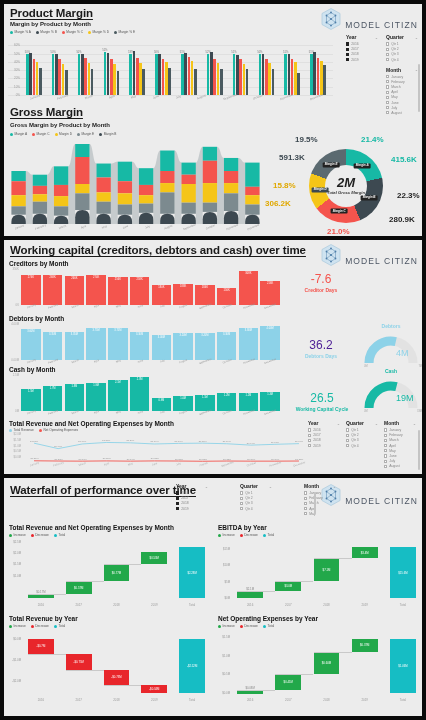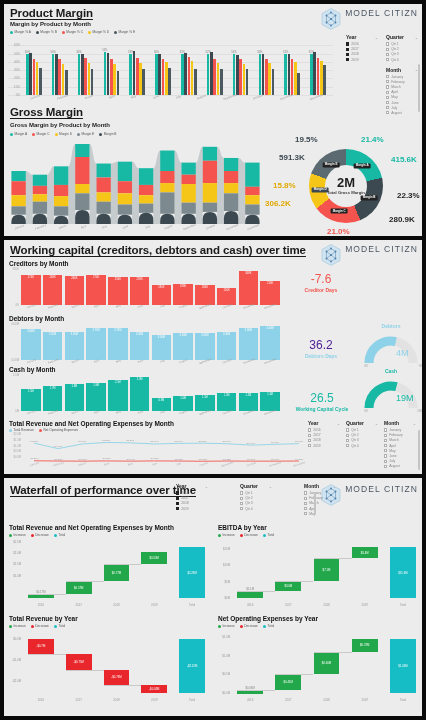--- a/index.html
+++ b/index.html
@@ -13,21 +13,21 @@
     position:relative;
     background:#ececec;
     margin:4px 4px 0 4px;
     overflow:hidden;
   }
   #panel-1 { height:232px; }
   #panel-2 { height:234px; }
   #panel-3 { height:238px; margin-bottom:4px; }
 
   
-  .logo { position:absolute; display:flex; align-items:flex-start; gap:4px; }
+  .logo { position:absolute; display:flex; align-items:flex-end; gap:4px; }
   .logo .mark { width:20px; height:22px; flex:none; }
   .logo .wordmark {
     font-size:8.5px; letter-spacing:1.1px; color:#4b5563; font-weight:400;
     white-space:nowrap;
   }
 
   
   .big-title {
     font-size:11.5px; font-weight:700; color:#1a1a1a;
     text-decoration:underline; text-underline-offset:2px;
@@ -76,21 +76,21 @@
   .xaxis span { font-size:3px; color:#999; text-align:center; white-space:nowrap;
                 transform:rotate(-20deg); transform-origin:center top; }
 
   
   .stream-wrap { position:relative; }
   .stream-x { position:absolute; left:0; right:0; bottom:0; height:8px; display:flex; }
   .stream-x span { flex:1; font-size:2.8px; color:#999; text-align:center;
                    transform:rotate(-22deg); transform-origin:center top; white-space:nowrap;}
 
   
-  .donut-wrap { position:absolute; }
+  .donut-wrap { position:absolute;font-style:italic; }
   .donut { position:relative; width:74px; height:74px; border-radius:50%; }
   .donut .hole {
     position:absolute; left:50%; top:50%; transform:translate(-50%,-50%);
     width:42px; height:42px; border-radius:50%; background:#ececec;
     display:flex; flex-direction:column; align-items:center; justify-content:center;
   }
   .donut .hole .v { font-size:13px; font-weight:700; color:#1f1f1f; line-height:1; }
   .donut .hole .l { font-size:4.2px; font-weight:700; color:#3b3b3b; margin-top:1.5px;
                     text-align:center; line-height:1.15; }
   .seg-tag {

